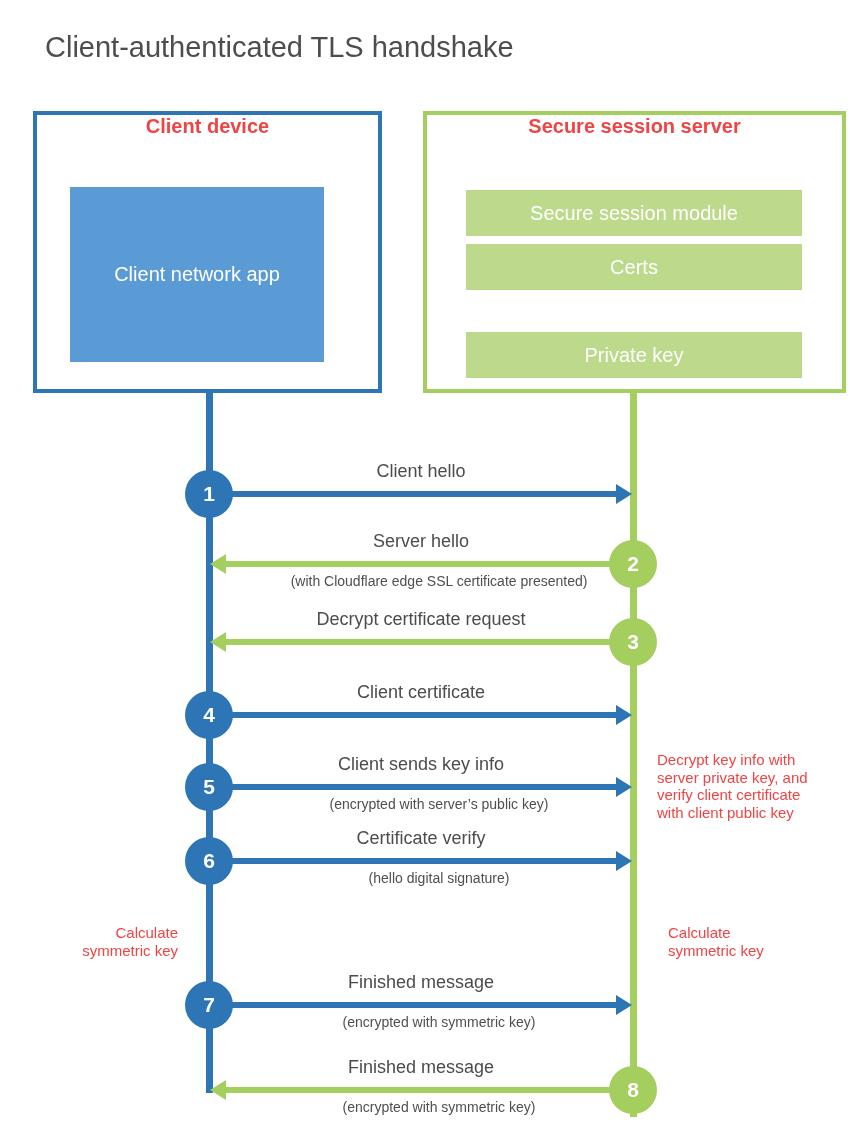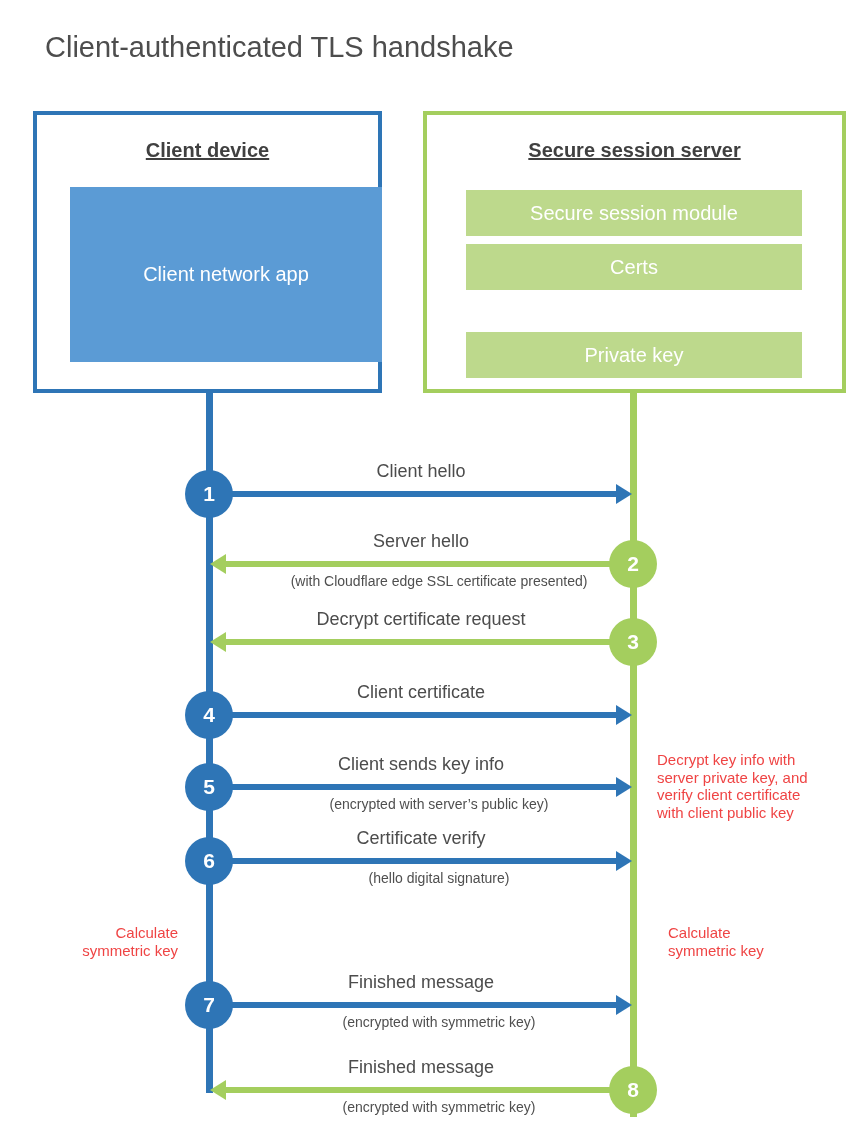--- a/index.html
+++ b/index.html
@@ -8,23 +8,23 @@
     font-family:"Liberation Sans",sans-serif;
   }
   .page-title{
     position:absolute;left:30px;top:16px;margin:15px;
     font-size:29px;font-weight:300;color:#4d4d4d;
   }
   
   .box{position:absolute;box-sizing:border-box;background:#fff;}
   .client-box{left:33px;top:111px;width:349px;height:282px;border:4px solid var(--blue);}
   .server-box{left:423px;top:111px;width:423px;height:282px;border:4px solid var(--green);}
-  .box-title{margin-top:24px;text-align:center;font-size:20px;font-weight:bold;color:#404040;text-decoration:underline;}
+  .box-title{text-align:center;font-size:20px;font-weight:bold;color:#ef4444;}
   .client-app{
-    position:absolute;left:70px;top:187px;width:312px;height:175px;background:var(--blue-light);
+    position:absolute;left:70px;top:187px;width:254px;height:175px;background:var(--blue-light);
     display:flex;align-items:center;justify-content:center;text-align:center;
     color:#fff;font-size:20px;line-height:1.35;
   }
   .client-app span{display:inline-block;max-width:175px;}
   .bar{
     position:absolute;left:466px;width:336px;height:46px;background:var(--green-light);
     display:flex;align-items:center;justify-content:center;
     color:#fff;font-size:20px;
   }
   .bar1{top:190px}.bar2{top:244px}.bar3{top:332px}

